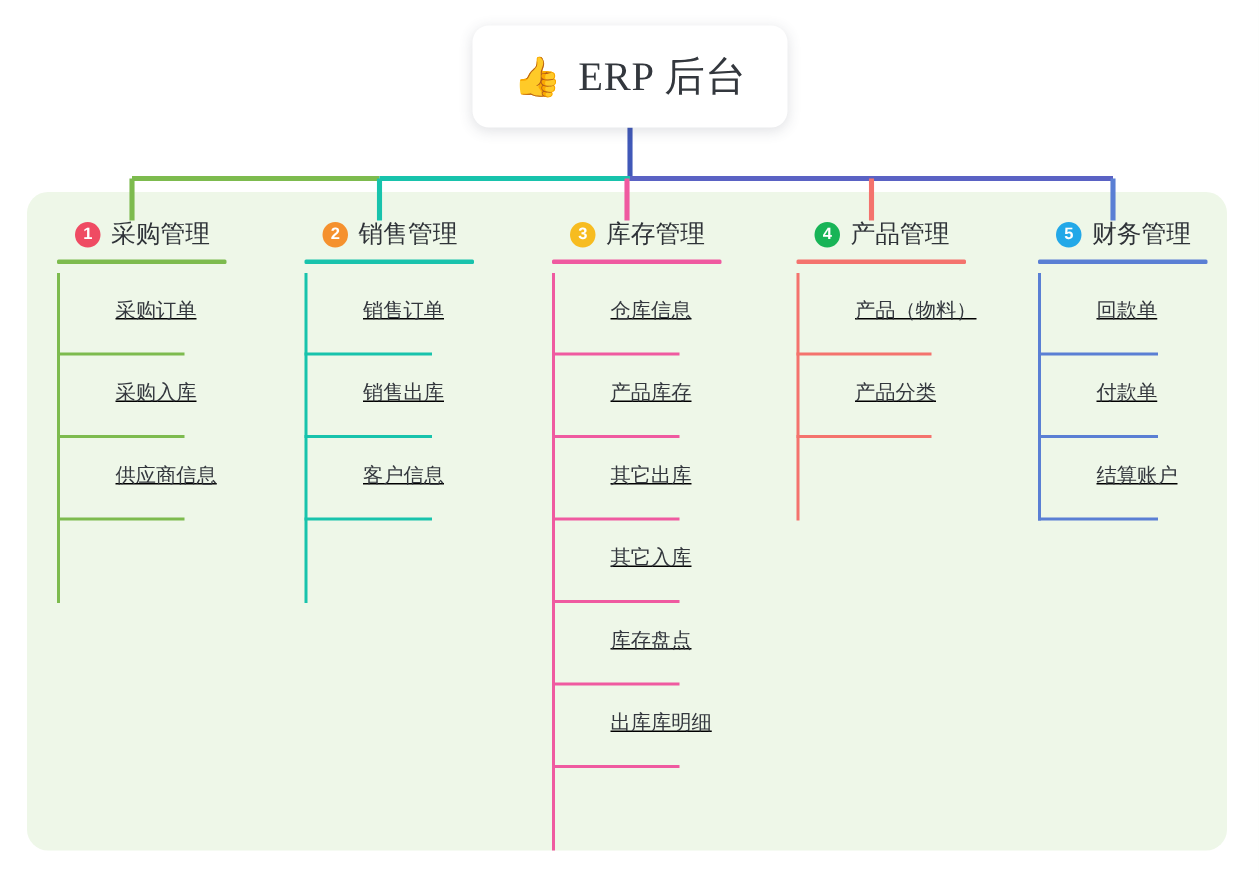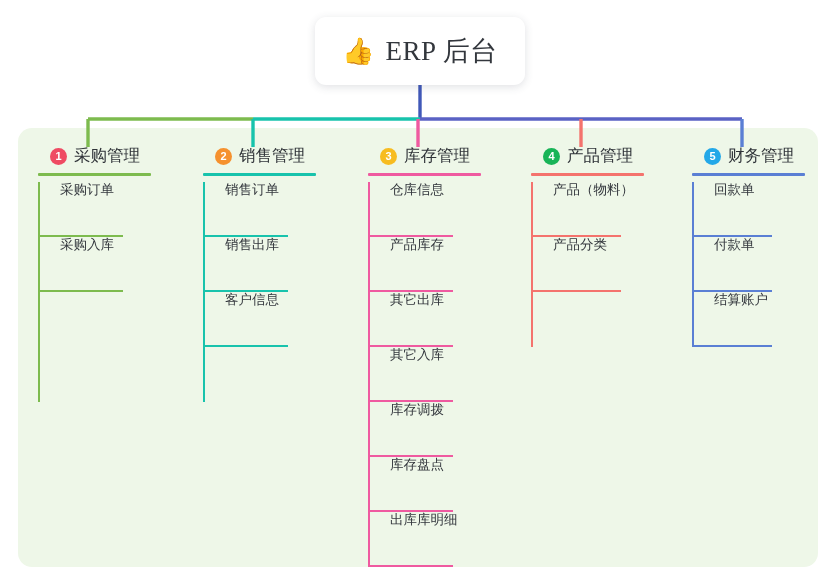--- a/index.html
+++ b/index.html
@@ -117,23 +117,24 @@
     position: absolute;
     left: 0;
     top: 0;
     width: 2px;
   }
   .leaf {
     position: relative;
     height: 55px;
     box-sizing: border-box;
     display: flex;
-    align-items: flex-start;
-    padding-left: 22px;
+    align-items: center;
+    padding-left: 39px;
     padding-bottom: 5px;
+    text-decoration: underline;
   }
   .leaf-text {
     font-size: 13.5px;
     color: #33373d;
     white-space: nowrap;
     line-height: 1.2;
   }
   .leaf-rule {
     position: absolute;
     left: 0;
@@ -175,20 +176,24 @@
         <div class="leaves">
           <span class="spine" style="height: 220px; background: rgb(125, 187, 78);"></span>
           <div class="leaf">
             <span class="leaf-text">采购订单</span>
             <span class="leaf-rule" style="width: 85px; background: rgb(125, 187, 78);"></span>
           </div>
           <div class="leaf">
             <span class="leaf-text">采购入库</span>
             <span class="leaf-rule" style="width: 85px; background: rgb(125, 187, 78);"></span>
           </div>
+          <div class="leaf">
+            <span class="leaf-text">供应商信息</span>
+            <span class="leaf-rule" style="width: 85px; background: rgb(125, 187, 78);"></span>
+          </div>
         </div>
       </div>
       <div class="column" style="left: 203px;">
         <div class="col-head">
           <span class="badge" style="background: rgb(245, 145, 46);">2</span>
           <span class="head-text">销售管理</span>
           <span class="head-rule" style="width: 113px; background: rgb(24, 195, 172);"></span>
         </div>
         <div class="leaves">
           <span class="spine" style="height: 220px; background: rgb(24, 195, 172);"></span>
@@ -224,24 +229,20 @@
           </div>
           <div class="leaf">
             <span class="leaf-text">其它出库</span>
             <span class="leaf-rule" style="width: 85px; background: rgb(239, 90, 160);"></span>
           </div>
           <div class="leaf">
             <span class="leaf-text">其它入库</span>
             <span class="leaf-rule" style="width: 85px; background: rgb(239, 90, 160);"></span>
           </div>
           <div class="leaf">
-            <span class="leaf-text">库存调拨</span>
-            <span class="leaf-rule" style="width: 85px; background: rgb(239, 90, 160);"></span>
-          </div>
-          <div class="leaf">
             <span class="leaf-text">库存盘点</span>
             <span class="leaf-rule" style="width: 85px; background: rgb(239, 90, 160);"></span>
           </div>
           <div class="leaf">
             <span class="leaf-text">出库库明细</span>
             <span class="leaf-rule" style="width: 85px; background: rgb(239, 90, 160);"></span>
           </div>
         </div>
       </div>
       <div class="column" style="left: 531px;">

